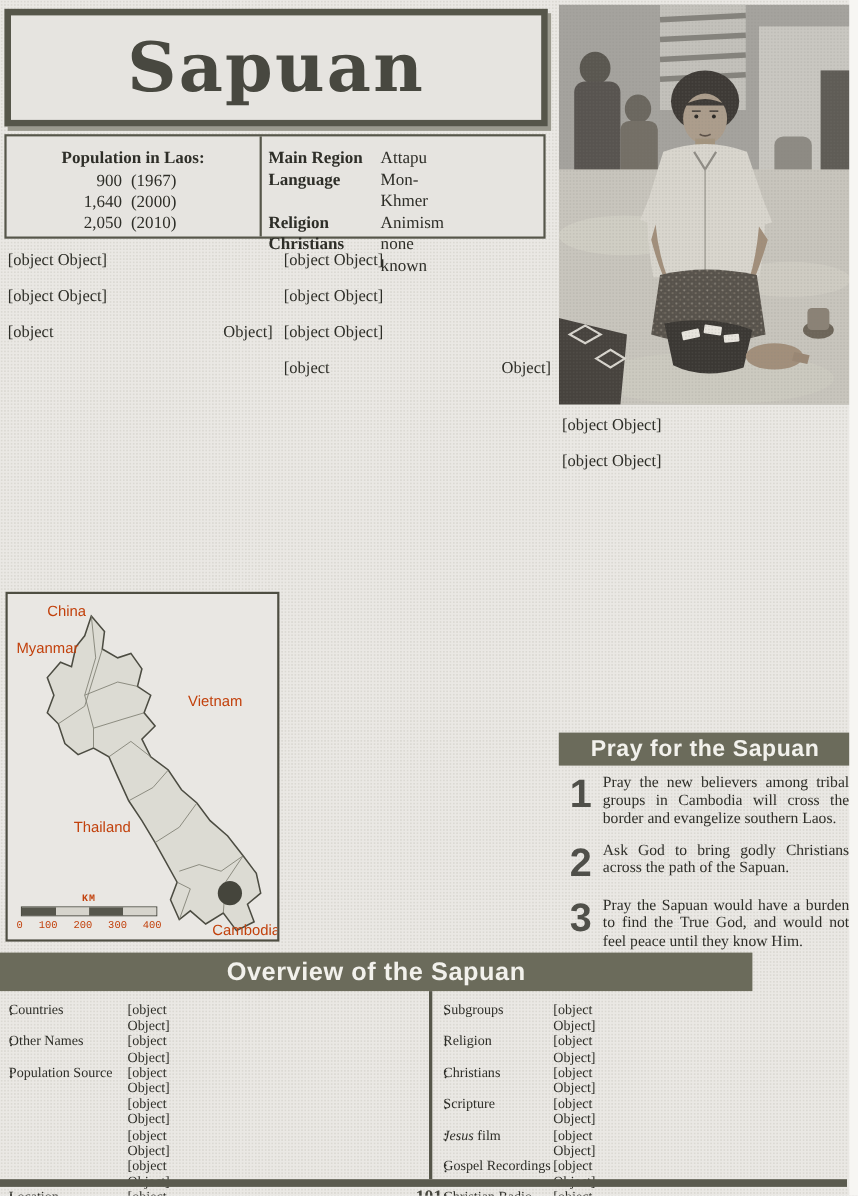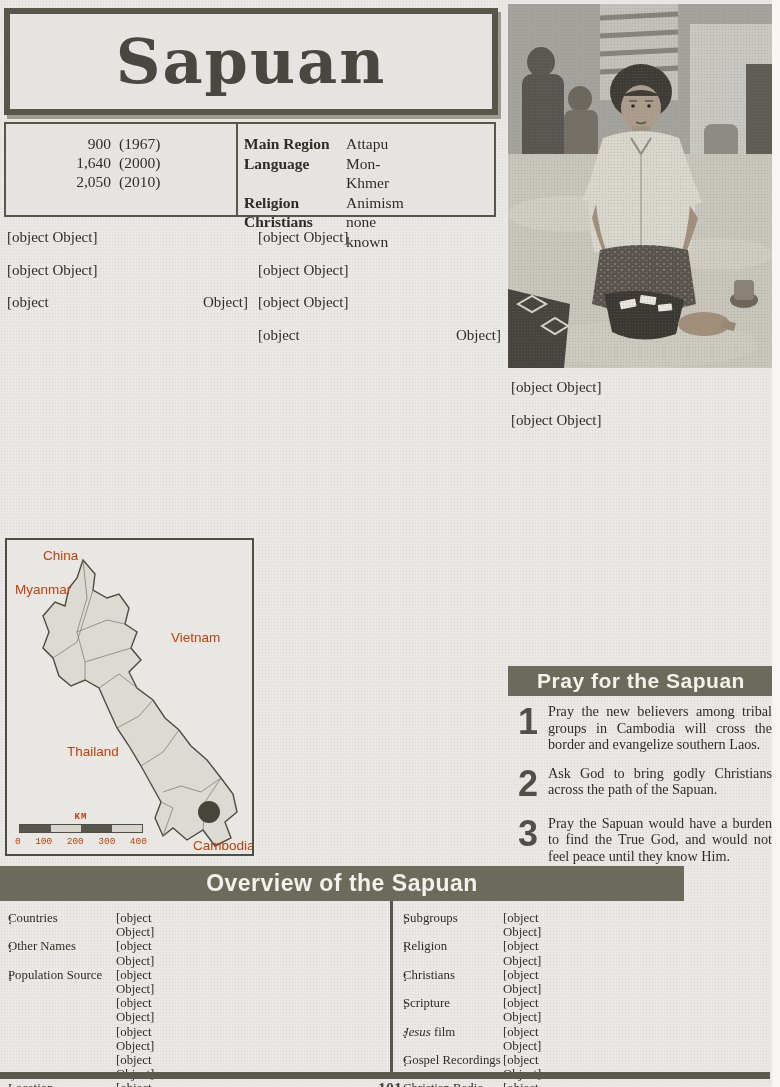--- a/index.html
+++ b/index.html
@@ -114,20 +114,21 @@
 <body>
 
 <div class="page">
 
   <div class="title-box">
     <h1>Sapuan</h1>
   </div>
 
   <div class="info-box">
     <div class="info-left">
+      <div class="pop-head">Population in Laos:</div>
       <div>
 
           <div class="pop-row">
             <span class="n">900</span>
             <span class="y">(1967)</span>
           </div>
 
           <div class="pop-row">
             <span class="n">1,640</span>
             <span class="y">(2000)</span>

